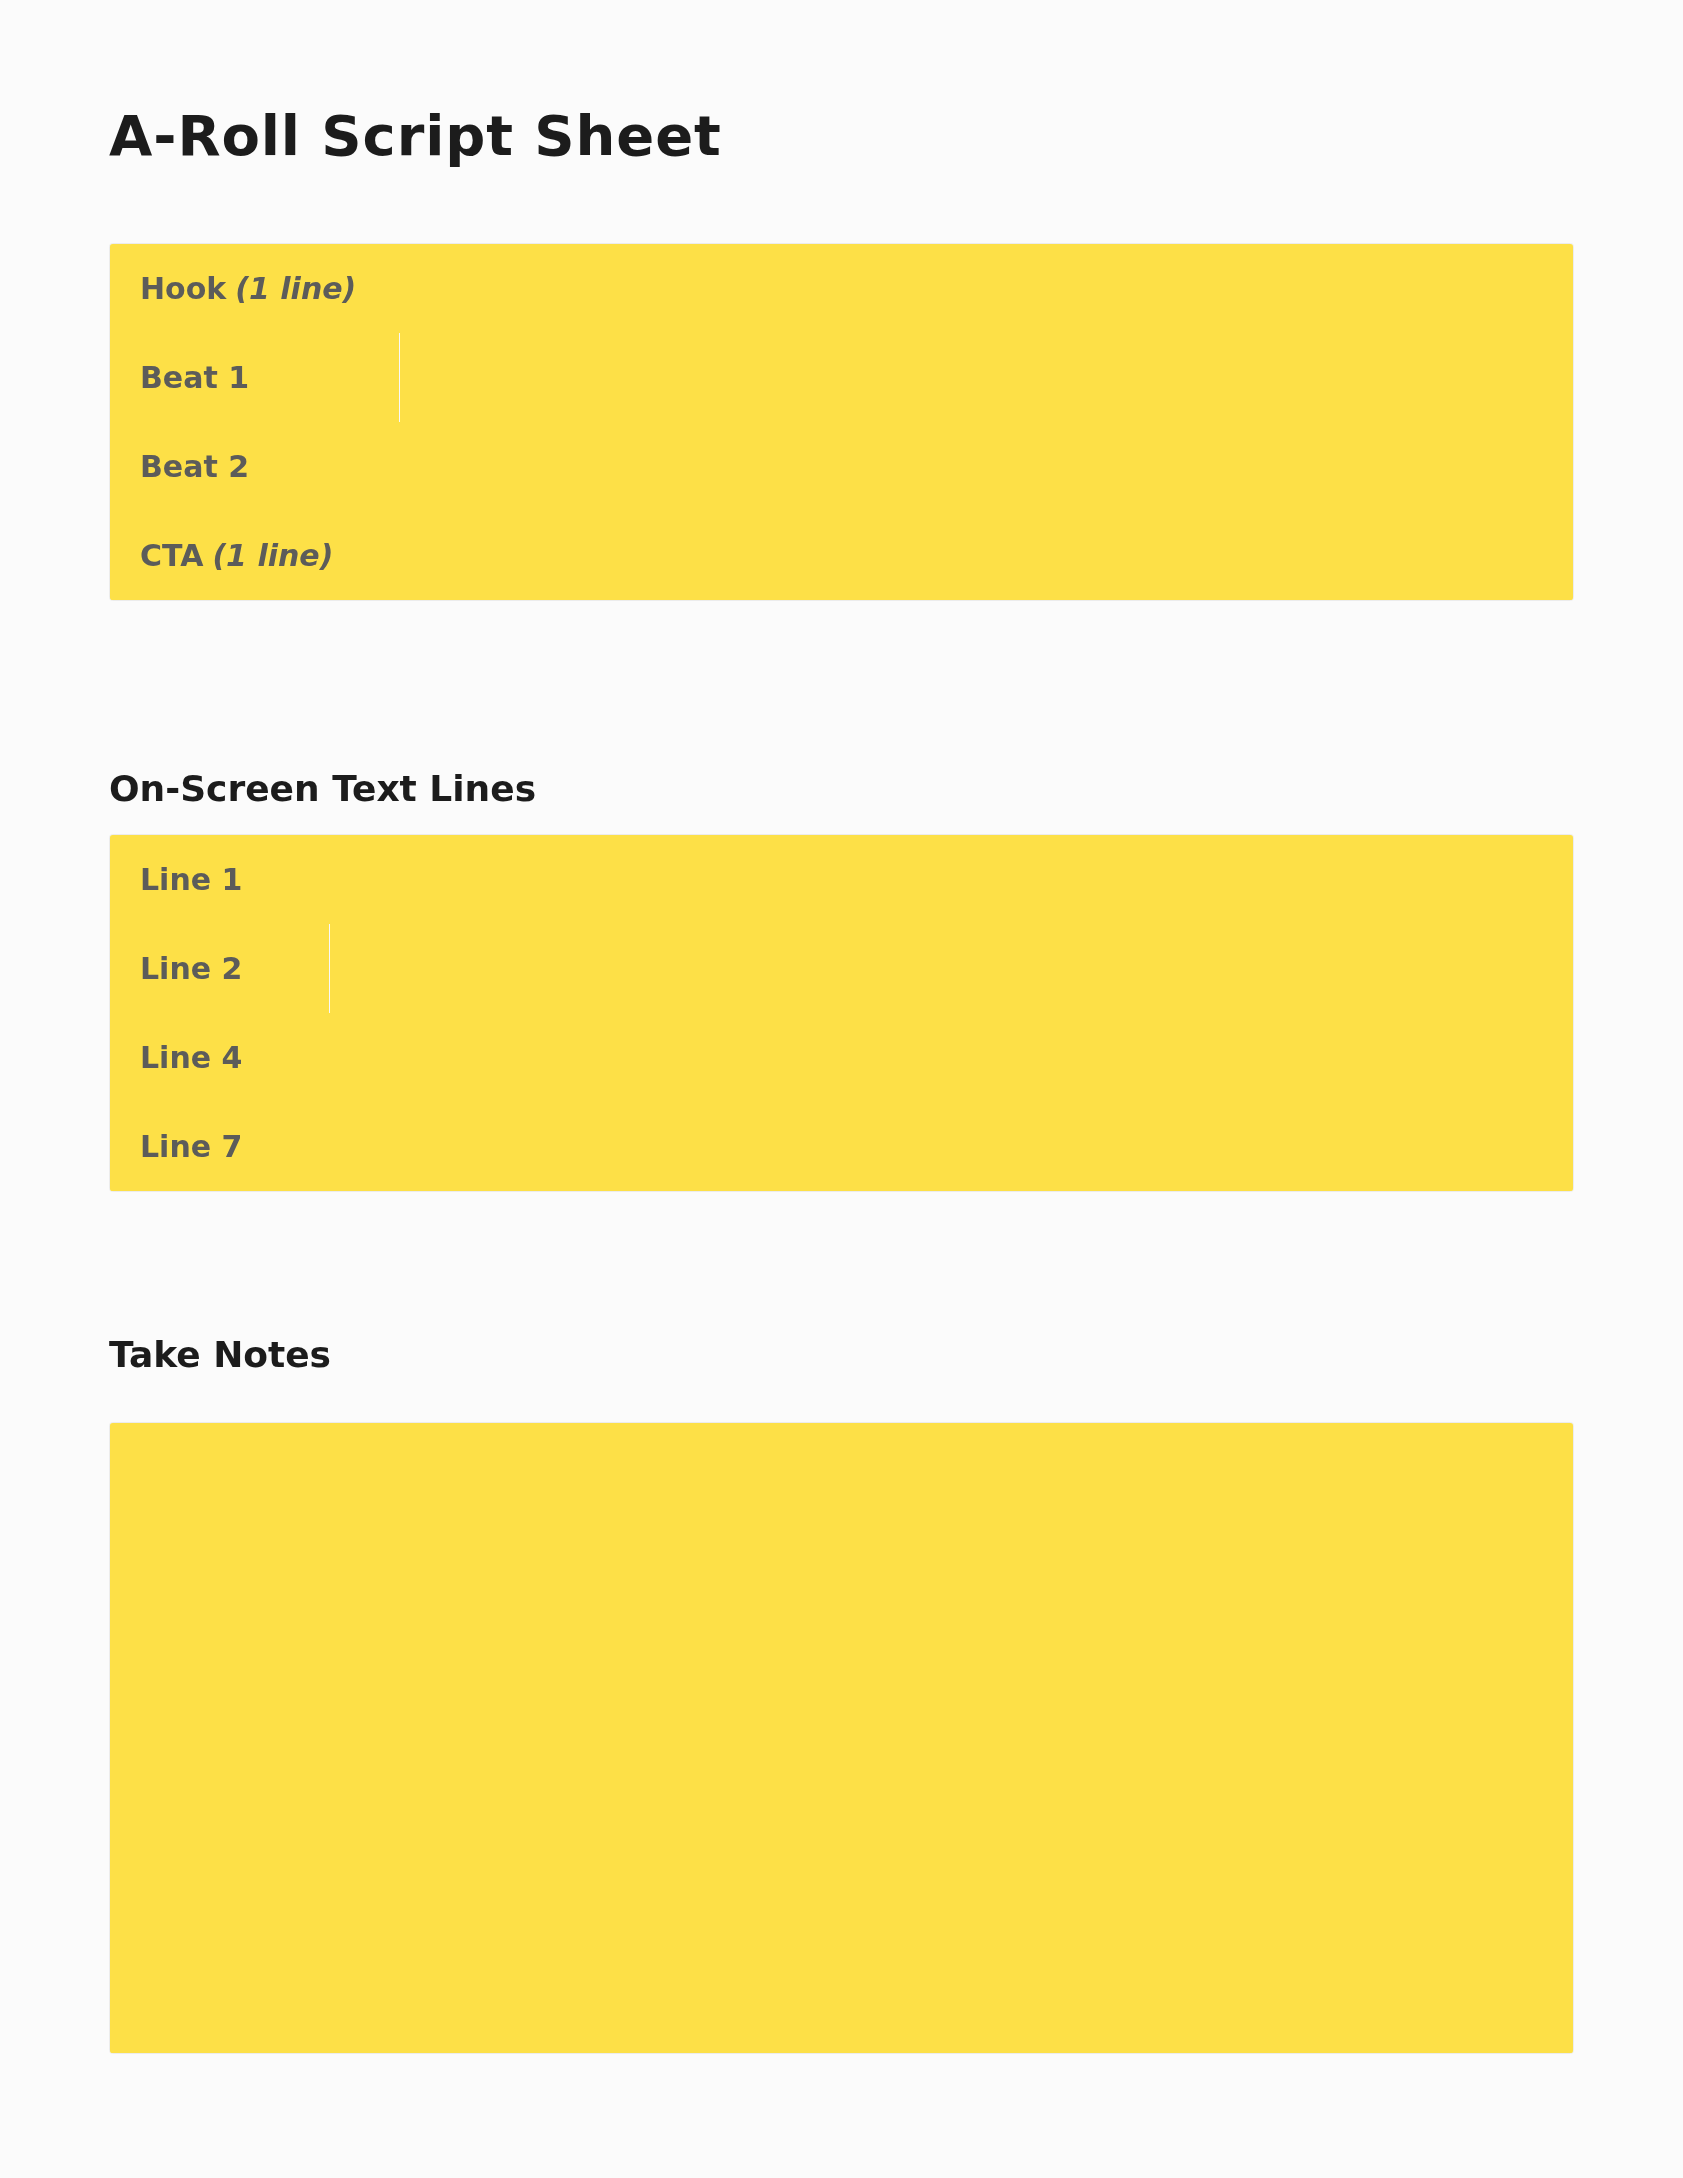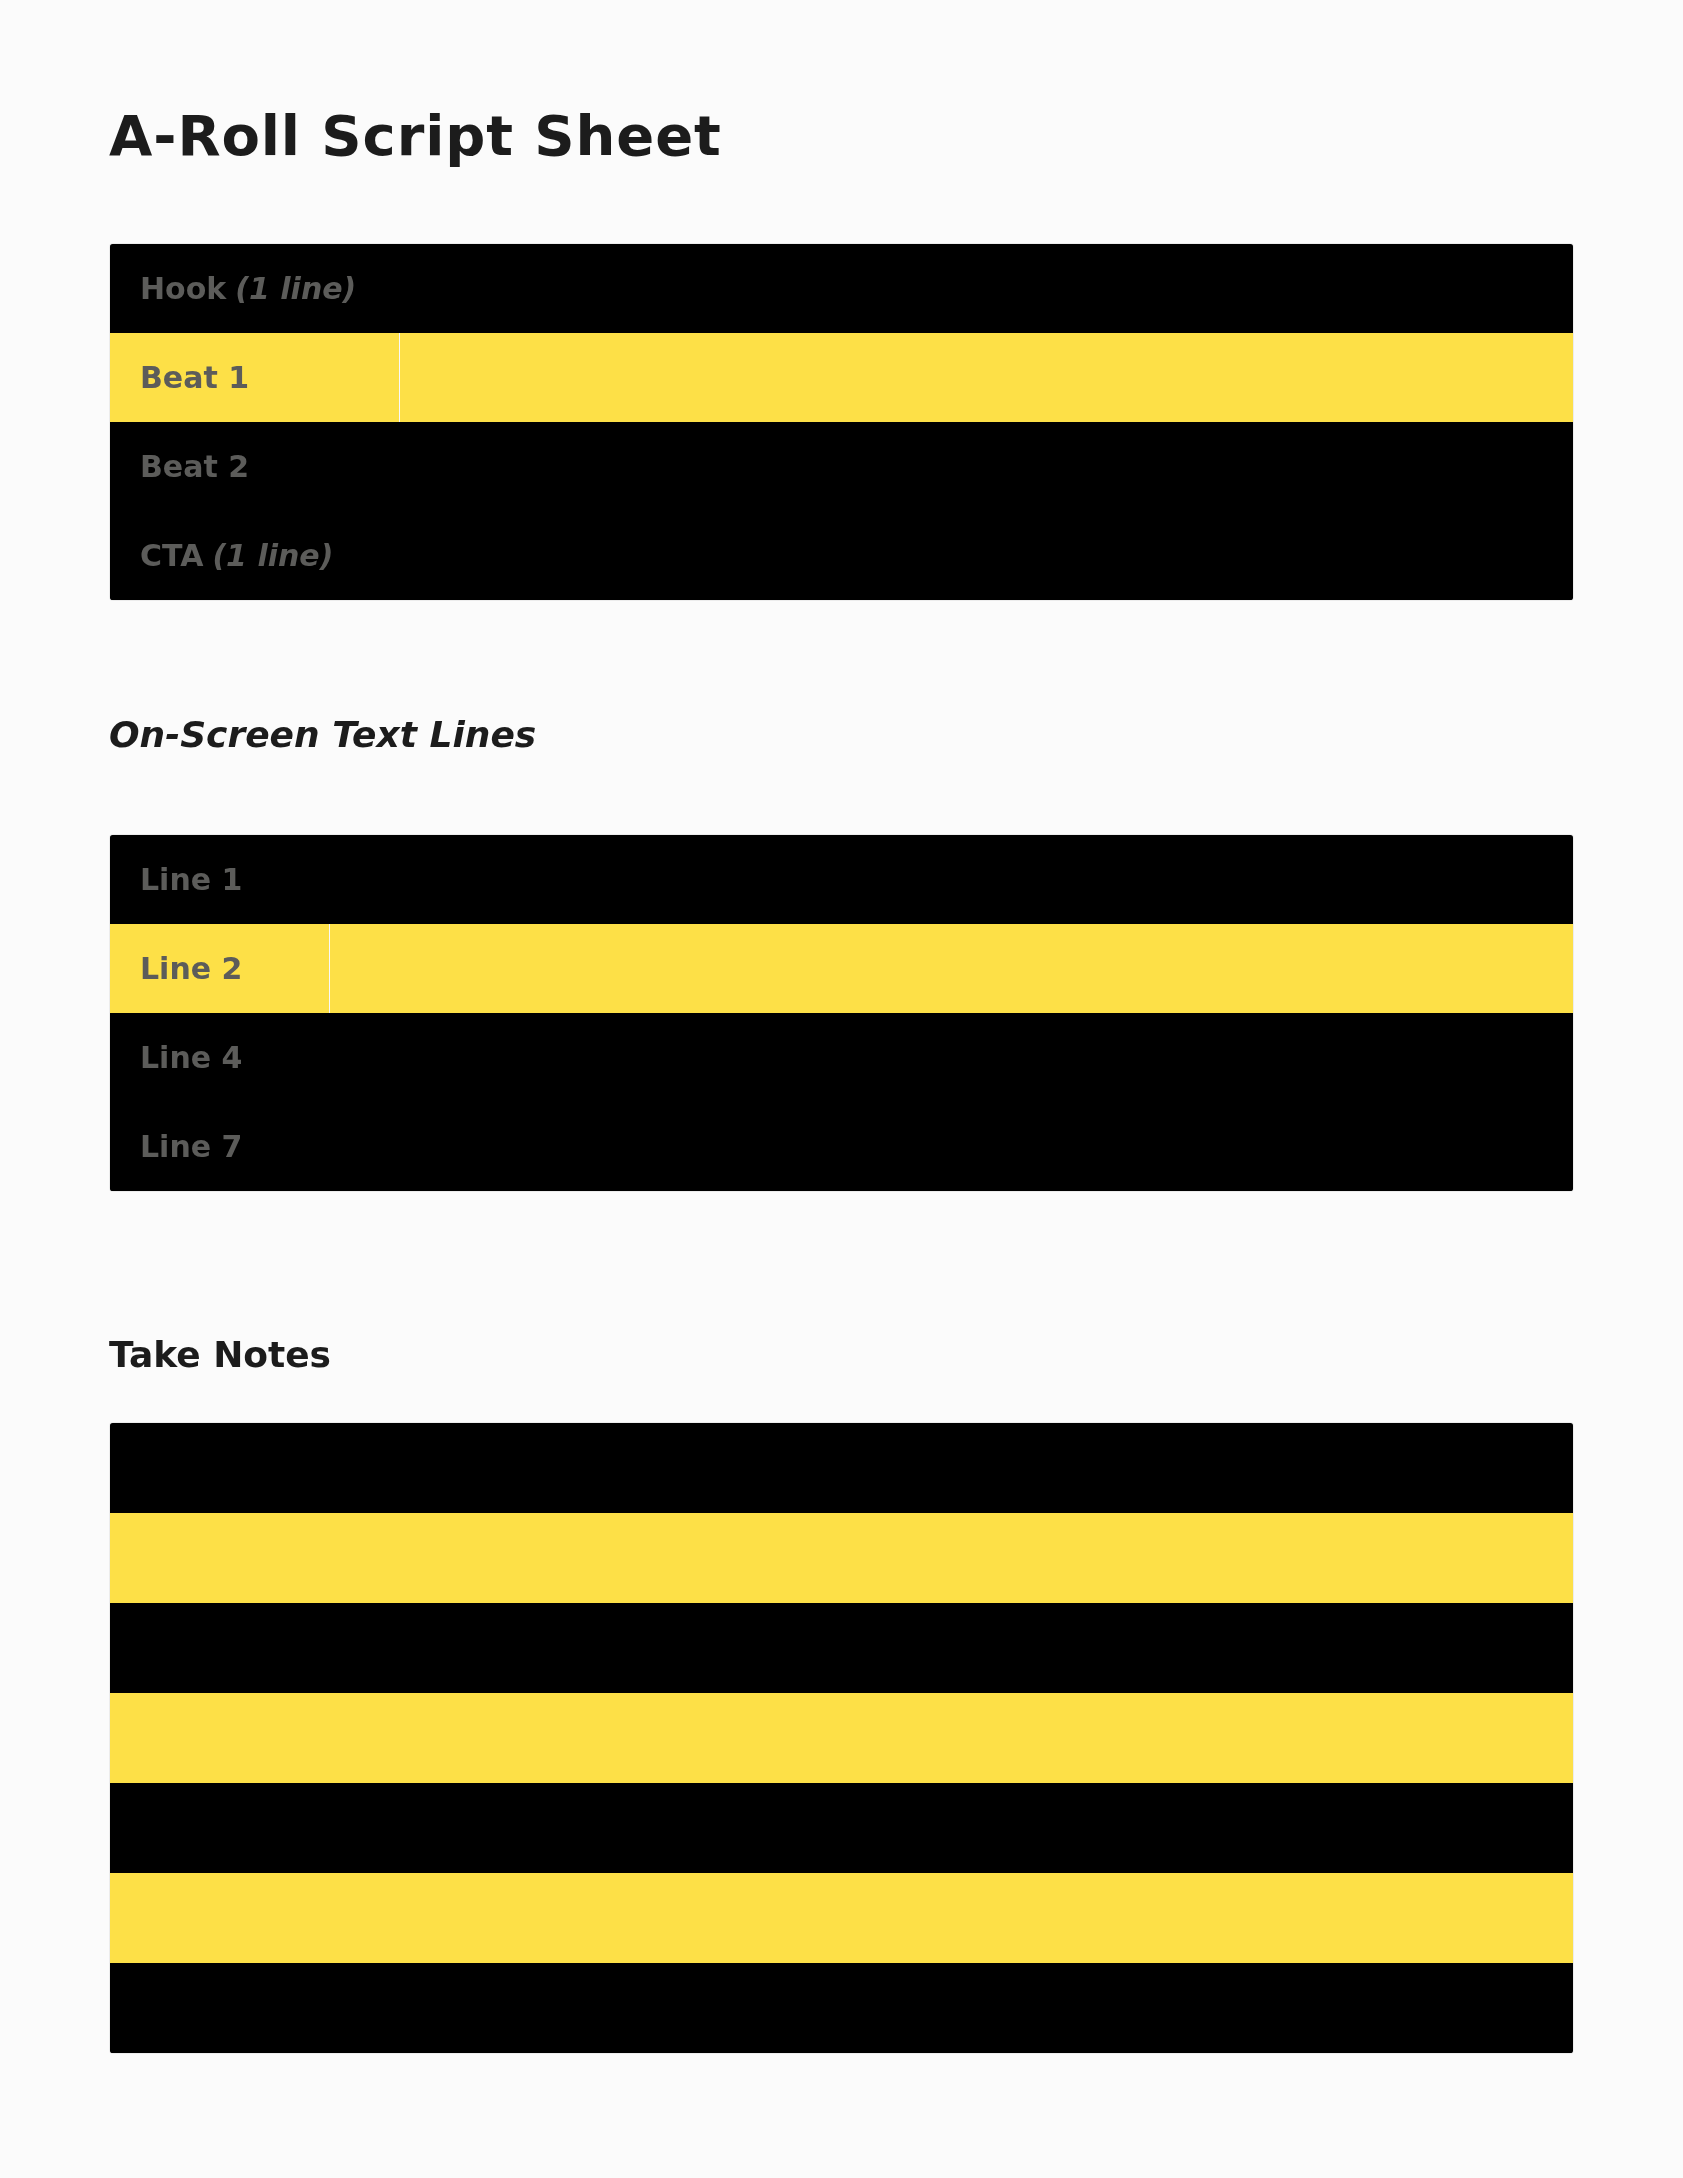--- a/index.html
+++ b/index.html
@@ -50,21 +50,21 @@
       border: 1.8px solid #ececec;
       border-radius: 3.6px;
       background: #fcfcfc;
       overflow: hidden;
       box-sizing: border-box;
     }
     .row {
       display: flex;
       height: 89px;
       align-items: stretch;
-      background: #000000;
+      background: #fde047;
     }
     .row.alt {
       background: #fde047;
     }
     .cell-label {
       display: flex;
       align-items: center;
       padding-left: 30px;
       font-size: 30px;
       font-weight: bold;
@@ -118,21 +118,21 @@
     </div>
     <div class="row">
       <div class="cell-label">
         <span>CTA</span>
         <span class="hint">(1 line)</span>
       </div>
       <div class="cell-value"></div>
     </div>
   </div>
 
-  <h2 class="section-heading" style="top:712px;font-style:italic;">On-Screen Text Lines</h2>
+  <h2 class="section-heading" style="top:766px;">On-Screen Text Lines</h2>
 
   <div class="sheet sheet-onscreen" style="top:834px;">
     <div class="row">
       <div class="cell-label">
         <span>Line 1</span>
       </div>
       <div class="cell-value"></div>
     </div>
     <div class="row alt">
       <div class="cell-label">

